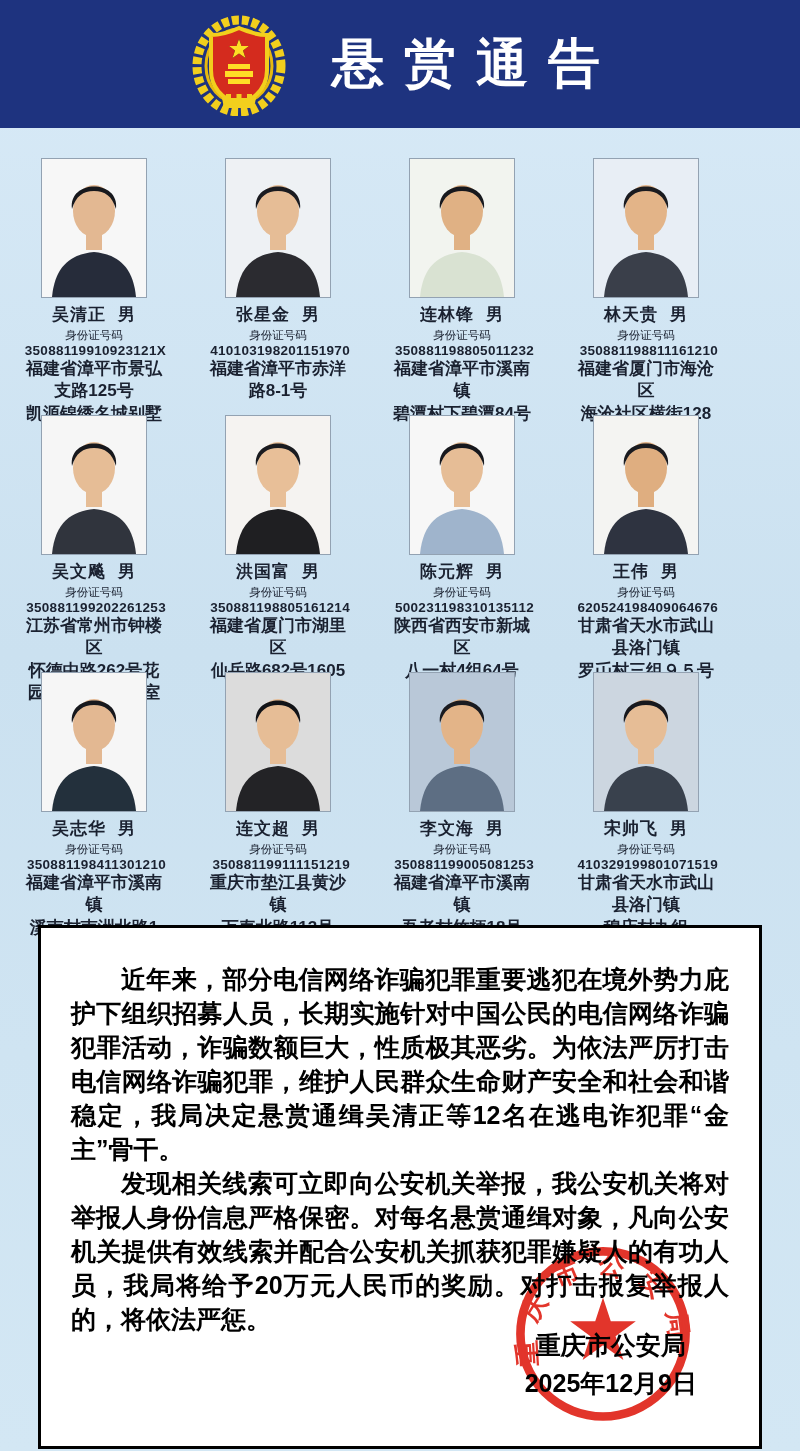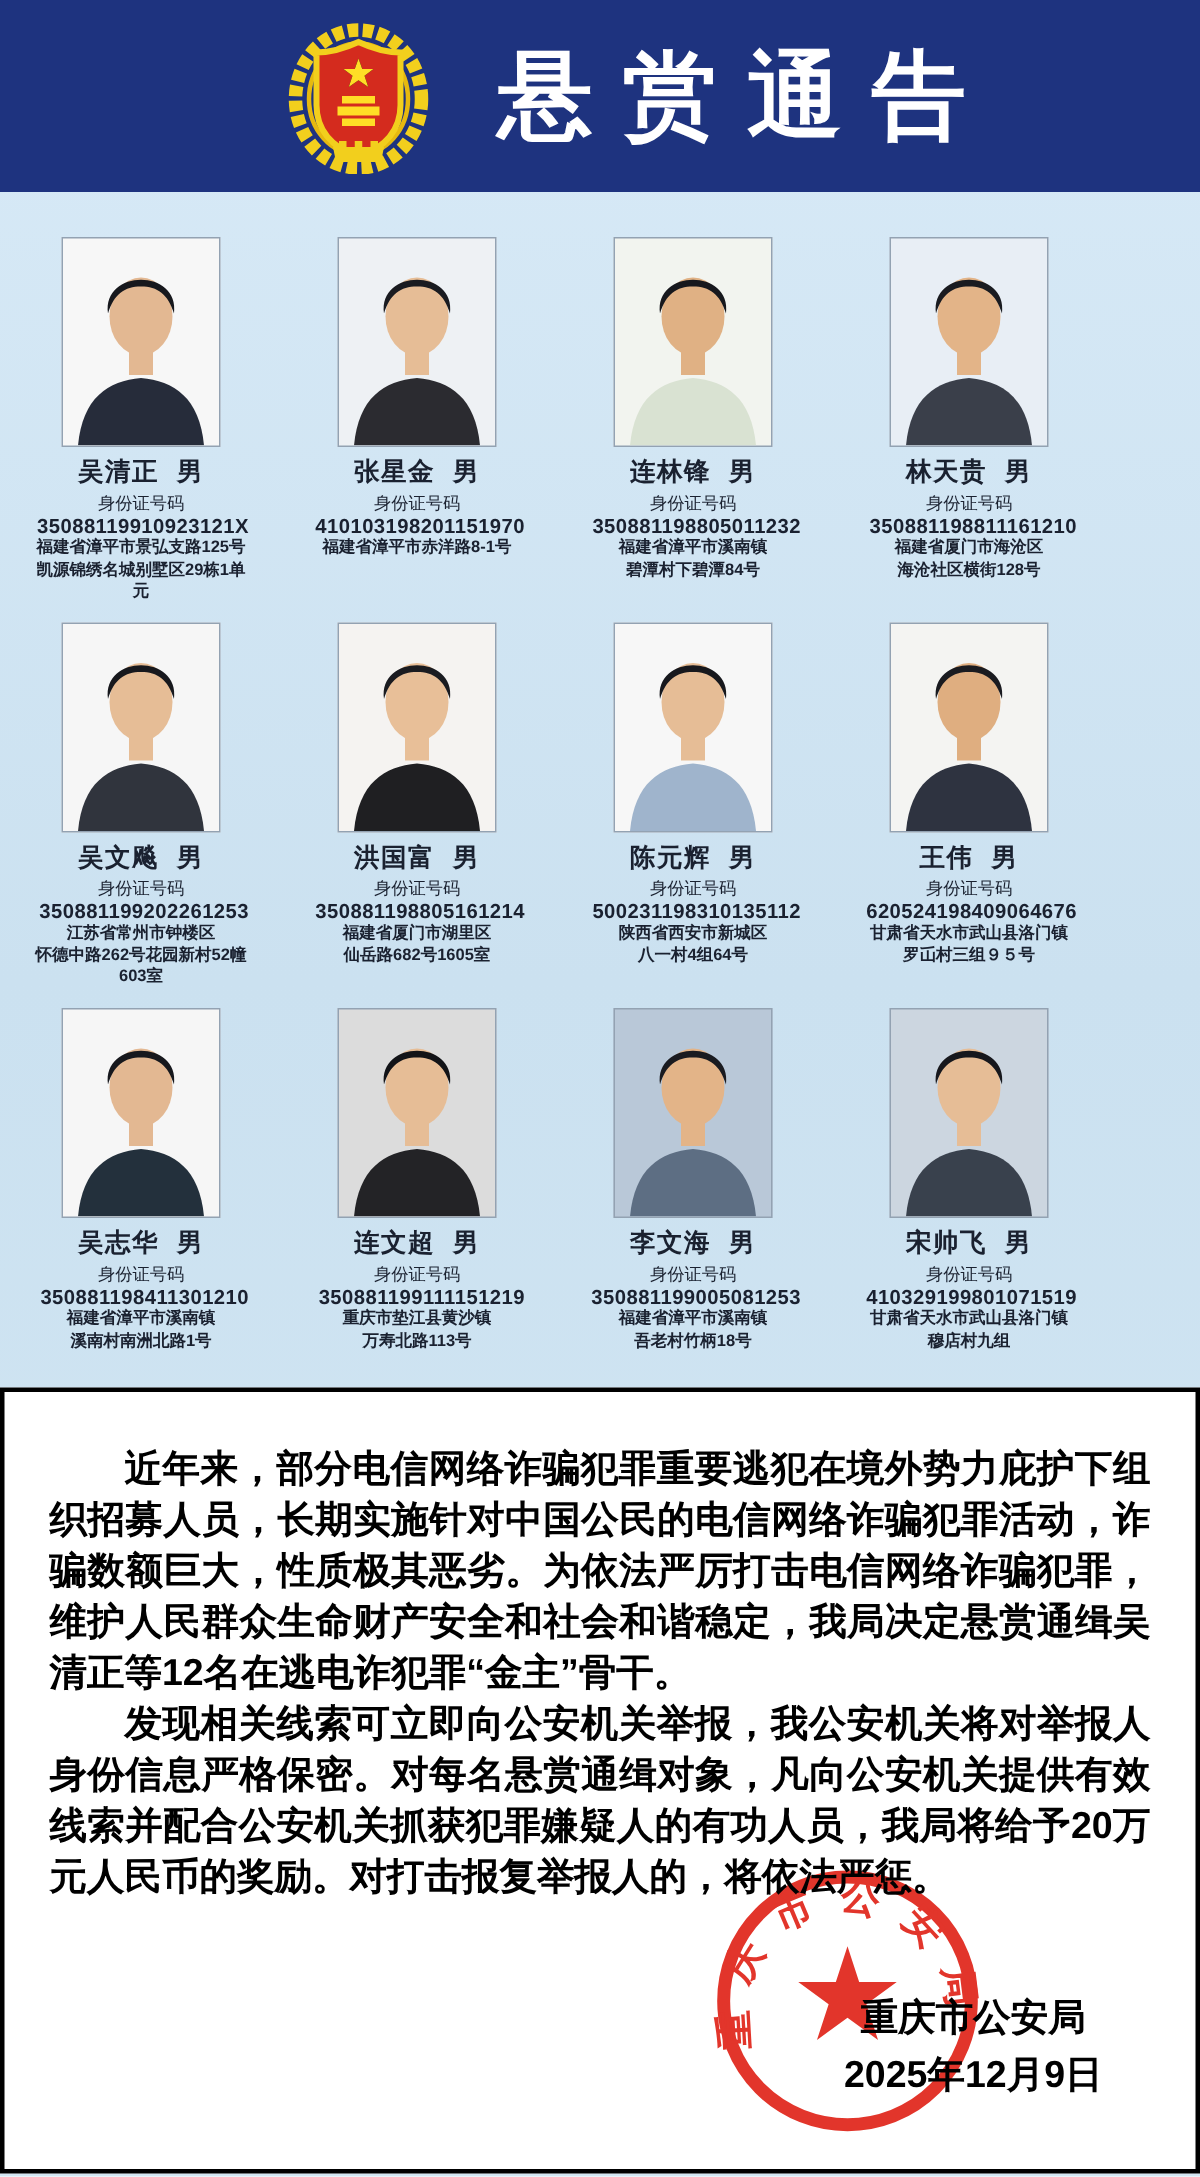--- a/index.html
+++ b/index.html
@@ -9,42 +9,42 @@
     background:linear-gradient(180deg,#d8eaf7 0%,#cbe1f0 45%,#d3e7f4 100%);
     overflow:hidden;position:relative;
   }
   
   .header{
     height:128px;background:#1e337f;
     display:flex;align-items:center;
   }
   .emblem{width:94px;height:104px;margin-left:192px;flex:0 0 auto;}
   .header-title{
-    color:#ffffff;font-size:63px;font-weight:bold;
+    color:#ffffff;font-size:52px;font-weight:bold;
     letter-spacing:20px;margin-left:46px;white-space:nowrap;
   }
   
   .persons-grid{
     width:756px;margin:30px auto 0;
     display:flex;flex-wrap:wrap;column-gap:8px;row-gap:8px;gap:40px;
   }
   .person-card{width:144px;height:217px;text-align:center;color:#1a2130;}
   .photo{
     width:104px;height:138px;margin:0 auto;
     border:1px solid #93a2b2;box-sizing:content-box;overflow:hidden;
   }
   .photo svg{display:block;width:104px;height:138px;}
   .person-name-row{margin-top:5px;font-size:17px;font-weight:bold;letter-spacing:1px;}
   .p-gender{margin-left:12px;}
   .id-label{font-size:11.5px;font-weight:normal;margin-top:2px;}
   .id-number{font-size:13.5px;font-weight:bold;letter-spacing:.3px;text-align:right;}
-  .addr-line{font-size:11px;font-weight:bold;line-height:1.32;}
+  .addr-line{font-size:17px;font-weight:bold;line-height:1.32;}
   
   .notice-box{
-    position:relative;width:800px;height:524px;box-sizing:border-box;
+    position:relative;width:724px;height:524px;box-sizing:border-box;
     margin:36px auto 0;background:#ffffff;border:3px solid #000;
     padding:34px 30px 0;
   }
   .notice-box p{
     margin:0;font-size:25px;font-weight:bold;color:#000;
     line-height:34px;text-align:justify;text-indent:2em;
   }
   .contact{position:absolute;left:30px;bottom:40px;font-size:25px;font-weight:bold;color:#000;line-height:38px;}
   .contact-line2{margin-left:88px;}
   .authority{position:absolute;right:62px;bottom:44px;text-align:center;font-size:25px;font-weight:bold;color:#000;line-height:38px;}

